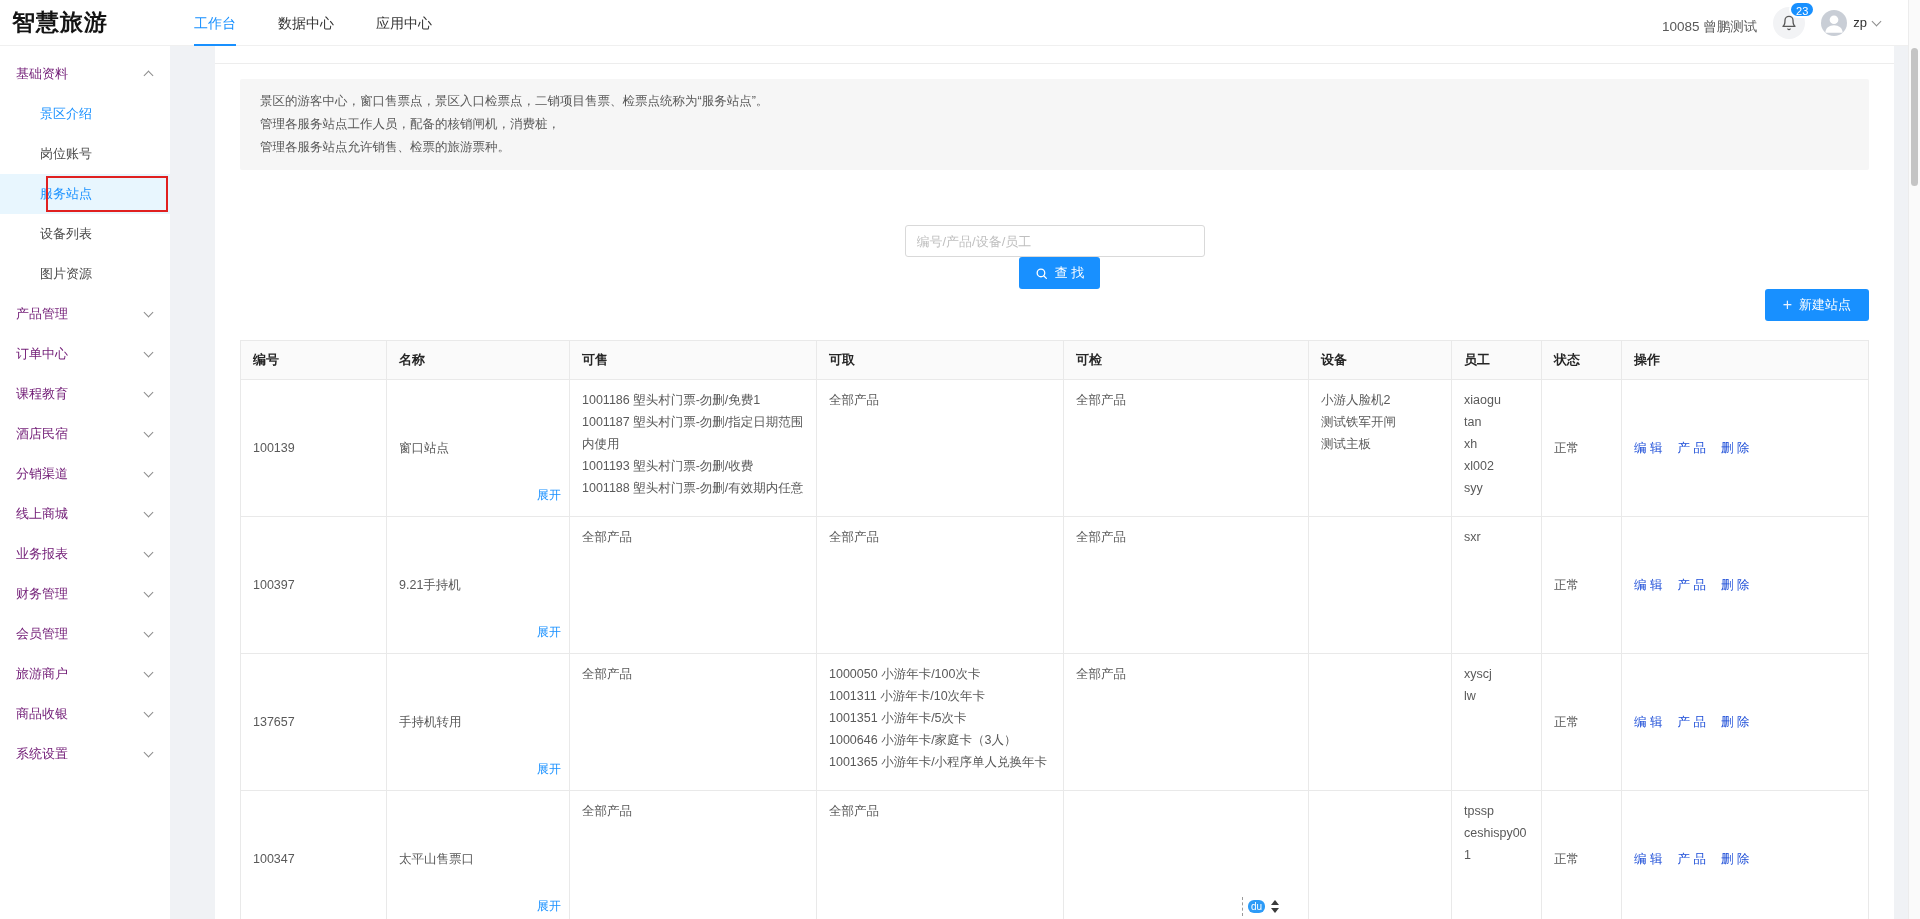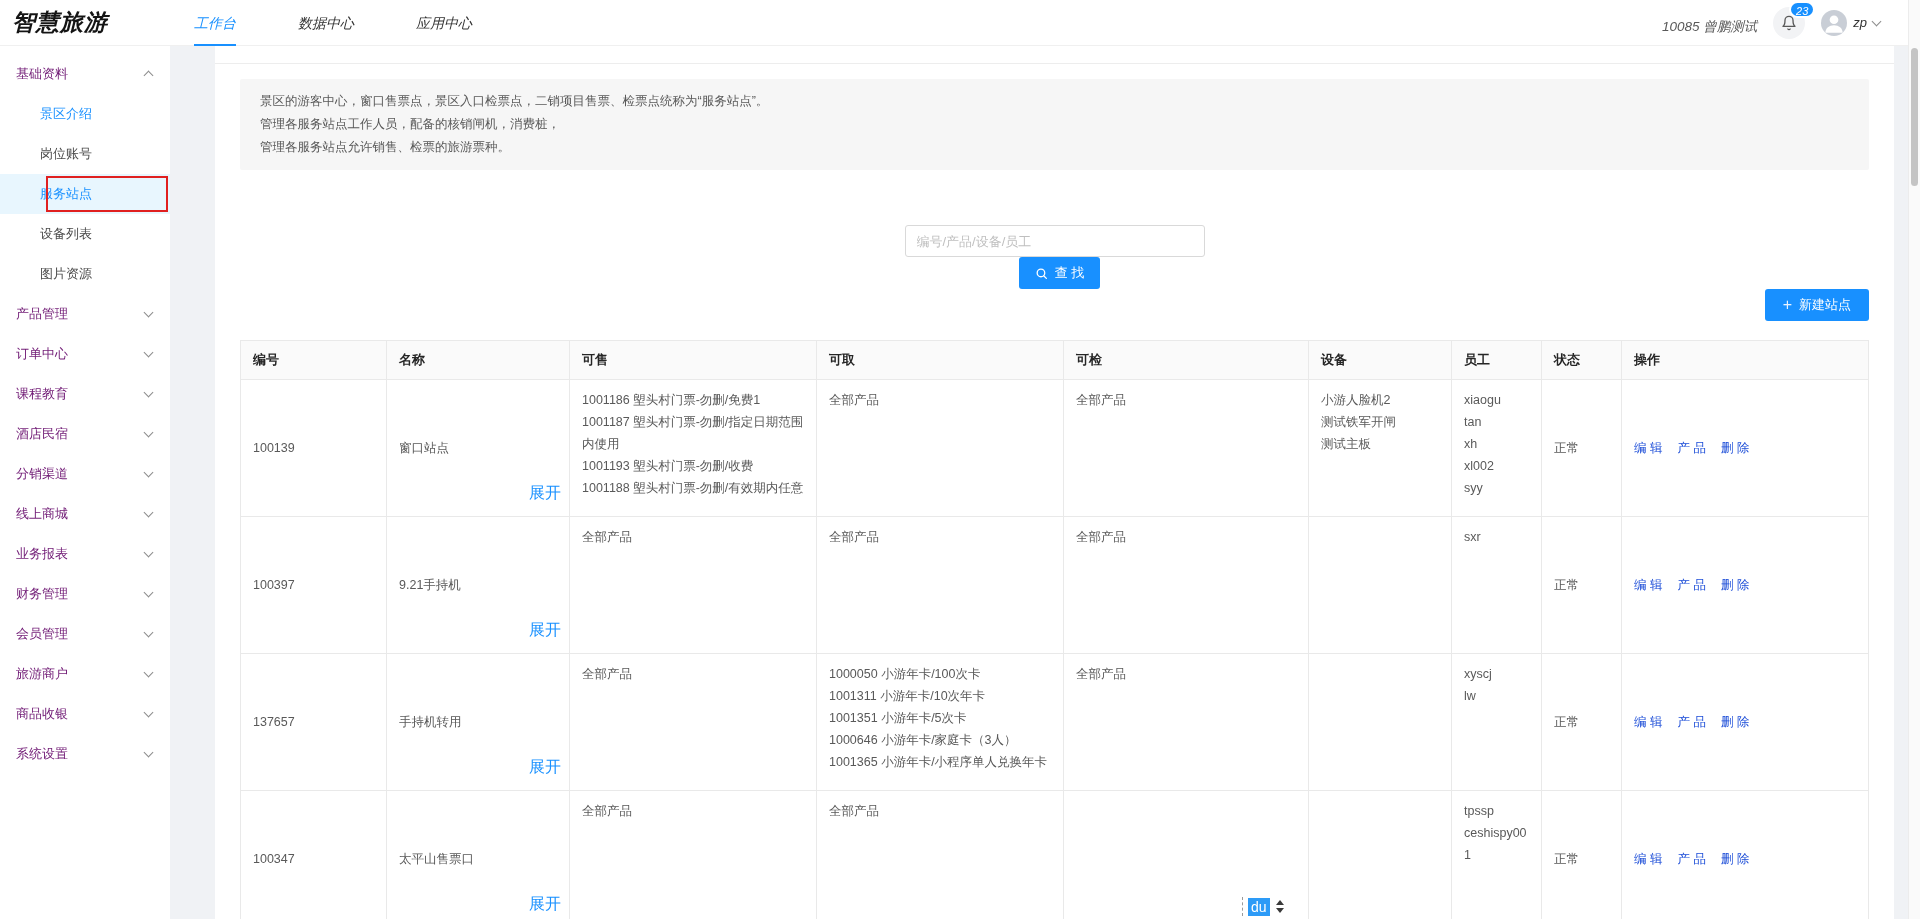--- a/index.html
+++ b/index.html
@@ -6,24 +6,23 @@
   html,body { width:1920px; height:919px; overflow:hidden; }
   body {
     font-family:"Liberation Sans","DejaVu Sans",sans-serif;
     background:#f0f2f5; color:#595959; font-size:13px;
   }
   
   .header {
     position:fixed; top:0; left:0; width:1920px; height:46px; background:#fff;
     display:flex; align-items:center; padding:0 20px 0 12px; z-index:20;
     border-bottom:1px solid #f0f0f0;
-    font-style:italic;
   }
   .logo { font-size:23px; font-weight:800; color:#141414; letter-spacing:1px; }
-  .top-tabs { display:flex; gap:62px; margin-left:86px; height:46px; }
+  .top-tabs { display:flex; gap:42px; margin-left:86px; height:46px; }
   .tab { height:46px; line-height:46px; font-size:14px; color:#333; position:relative; cursor:pointer; }
   .tab.active { color:#1890ff; }
   .tab.active::after { content:""; position:absolute; left:0; right:0; bottom:0; height:2px; background:#1890ff; }
   .header-right { margin-left:auto; display:flex; align-items:center; gap:16px; padding-right:20px; }
   .tenant { font-size:13.5px; color:#595959;margin-top:9px; }
   .bell-wrap { position:relative; width:32px; height:32px; border-radius:50%; background:#f2f3f5;
     display:flex; align-items:center; justify-content:center; cursor:pointer; }
   .badge { position:absolute; top:-6px; right:-10px; background:#1890ff; color:#fff; font-size:11px;
     height:17px; line-height:13px; padding:2px 5px; border-radius:9px; border:2px solid #fff; }
   .user { display:flex; align-items:center; gap:6px; cursor:pointer; color:#333; }
@@ -61,27 +60,27 @@
   table { margin-top:19px; width:100%; border-collapse:collapse; table-layout:fixed; font-size:12.5px; }
   th,td { border:1px solid #e9e9e9; }
   thead th { background:#fafafa; color:#262626; font-size:13px; font-weight:700;
     text-align:left; padding:10px 12px; height:38px; }
   tbody tr { height:137px; }
   td { padding:9px 12px; color:#595959; }
   td.mid { vertical-align:middle; }
   td.top { vertical-align:top; line-height:22px; }
   td.staff-col { word-break:break-all; }
   .name-cell { position:relative; }
-  .expand-link { position:absolute; right:8px; bottom:12px; color:#1890ff; font-size:16px; cursor:pointer; }
+  .expand-link { position:absolute; right:8px; bottom:12px; color:#1890ff; font-size:12px; cursor:pointer; }
   .cell-line { line-height:22px; }
   .op-link { color:#1d4ed8; margin-right:15px; cursor:pointer; white-space:nowrap; }
   
   .inline-edit { position:fixed; left:1242px; top:897px; display:flex; align-items:center;
     border-left:1px dashed #9a9a9a; padding-left:5px; height:19px; background:#fff; z-index:30; }
-  .inline-edit .val { background:#2d9bf7; color:#fff; font-size:14px; padding:1px 3px; }
+  .inline-edit .val { background:#2d9bf7; color:#fff; font-size:10px; padding:1px 3px;border-radius:6px; }
   .spinner { display:flex; flex-direction:column; gap:3px; margin-left:6px; }
   .tri-up { width:0; height:0; border-left:4px solid transparent; border-right:4px solid transparent; border-bottom:5px solid #3a3a3a; }
   .tri-down { width:0; height:0; border-left:4px solid transparent; border-right:4px solid transparent; border-top:5px solid #3a3a3a; }
   
   .sb-track { position:fixed; top:0; right:0; bottom:0; width:12px; background:#fafafa;
     border-left:1px solid #ececec; z-index:40; }
   .sb-thumb { position:absolute; top:48px; left:2px; right:2px; height:138px; background:#c4c4c4; border-radius:5px; }
 </style>
 </head>
 <body>

